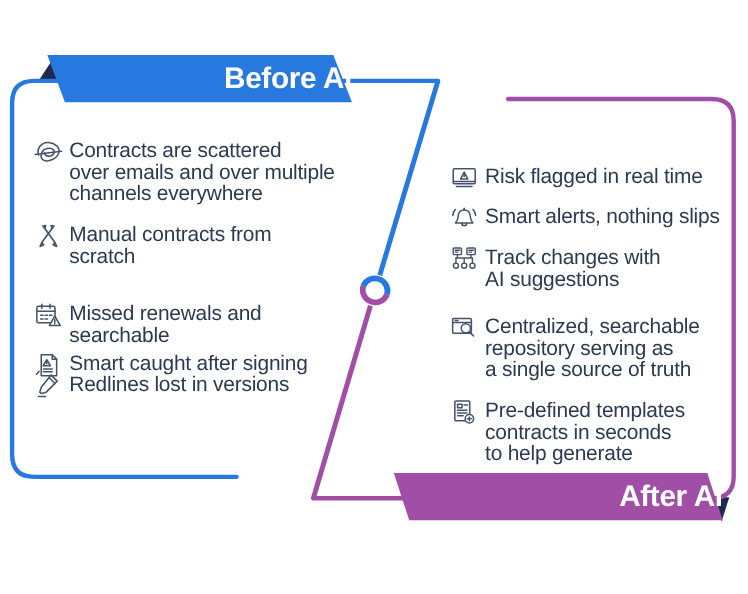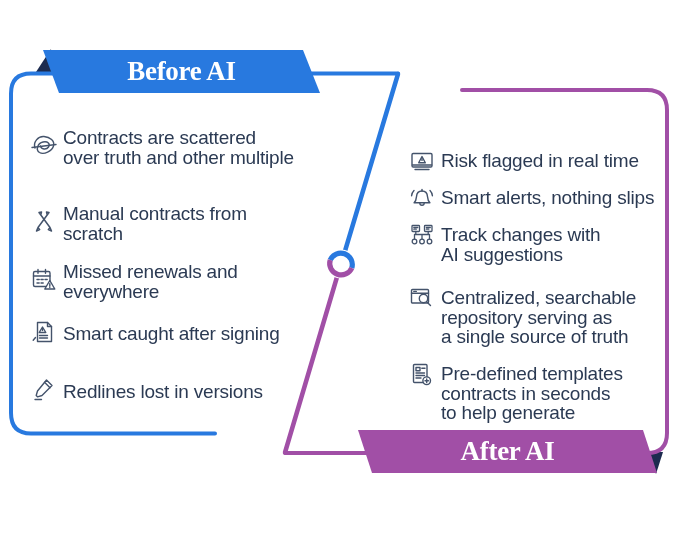--- a/index.html
+++ b/index.html
@@ -4,32 +4,32 @@
 <style>
   html,body{margin:0;padding:0;background:#ffffff;}
   .canvas{
     position:relative;width:680px;height:540px;overflow:hidden;
     background:#ffffff;
     font-family:"Liberation Sans", sans-serif;
   }
   .artwork{position:absolute;left:0;top:0;}
   .banner-title{
     position:absolute;color:#ffffff;font-weight:bold;font-size:27px;
-    letter-spacing:-0.3px;text-align:center;font-family:Liberation Serif, serif;
+    letter-spacing:-0.3px;text-align:right;
   }
   .banner-title.before{left:43px;top:50px;width:277px;height:43px;line-height:43px;}
   .banner-title.after{left:358px;top:430px;width:299px;height:33px;line-height:43px;}
   .item{
     position:absolute;display:flex;align-items:flex-start;
     color:#2b3a53;font-size:19px;line-height:19.5px;letter-spacing:-0.2px;
   }
   .item .ic{flex:0 0 28px;width:28px;height:28px;margin-top:-3px;}
   .item .ic svg{display:block;}
   .item .txt{margin-left:5px;white-space:nowrap;}
-  .left-item{left:30px;align-items:center;}
+  .left-item{left:30px;}
   .right-item{left:408px;margin-top:25px;}
 </style>
 </head>
 <body>
 
 <div class="canvas">
 
   <svg class="artwork" width="680" height="540" viewBox="0 0 680 540">
 
     <polygon points="36,72 51,49 53,72" fill="#1C2B4F"></polygon>
@@ -55,70 +55,71 @@
 
   <div class="item left-item" style="top:128px">
     <span class="ic">
       <svg width="28" height="28" viewBox="0 0 28 28" fill="none" stroke="#44536B" stroke-width="1.4" stroke-linecap="round" stroke-linejoin="round">
         <path d="M5 16 C3 10 8 4 14 4.5 C20 5 25 9 23.5 14 C22 19 14 23 9.5 20.5 C5.5 18 7.5 11 13 10 C18 9 20.5 12 18.5 15 C16.5 18 11 17.5 10.5 14"></path>
         <path d="M2 15.5 L26 12.5"></path>
       </svg>
     </span>
     <div class="txt">
       <div>Contracts are scattered</div>
-      <div>over truth and other multiple</div>
+      <div>over emails and over multiple</div>
+      <div>channels everywhere</div>
     </div>
   </div>
 
   <div class="item left-item" style="top:204px">
     <span class="ic">
       <svg width="28" height="28" viewBox="0 0 28 28" fill="none" stroke="#44536B" stroke-width="1.5" stroke-linecap="round" stroke-linejoin="round">
         <path d="M9 4.5 L20 19.5 M20 19.5 L21.5 23 L18.3 21.6 Z M9 4.5 L11.5 4 L10.8 6.8"></path>
         <path d="M19 4.5 L8 19.5 M8 19.5 L6.5 23 L9.7 21.6 Z M19 4.5 L16.5 4 L17.2 6.8"></path>
       </svg>
     </span>
     <div class="txt">
       <div>Manual contracts from</div>
       <div>scratch</div>
     </div>
   </div>
 
-  <div class="item left-item" style="top:262px">
+  <div class="item left-item" style="top:276px">
     <span class="ic">
       <svg width="28" height="28" viewBox="0 0 28 28" fill="none" stroke="#44536B" stroke-width="1.4" stroke-linecap="round" stroke-linejoin="round">
         <rect x="3.5" y="5.5" width="16.5" height="15" rx="1.5"></rect>
         <path d="M8 3.5 v3.8 M15.5 3.5 v3.8 M3.5 10 h16.5"></path>
         <path d="M7 13.5 h2.2 M11 13.5 h2.2 M15 13.5 h2.2 M7 17 h2.2 M11 17 h2.2"></path>
         <path d="M19.8 14.5 L24.8 23 L14.8 23 Z" fill="#ffffff"></path>
         <path d="M19.8 17.6 v2.6 M19.8 21.4 v0.1"></path>
       </svg>
     </span>
     <div class="txt">
       <div>Missed renewals and</div>
-      <div>everywhere</div>
+      <div>searchable</div>
     </div>
   </div>
 
   <div class="item left-item" style="top:321px">
     <span class="ic">
       <svg width="28" height="28" viewBox="0 0 28 28" fill="none" stroke="#44536B" stroke-width="1.4" stroke-linecap="round" stroke-linejoin="round">
         <path d="M7.5 4.5 h10 l4 4 v15 h-14 Z"></path>
         <path d="M17.5 4.5 v4 h4"></path>
         <path d="M12.5 9 L15.8 14.5 L9.2 14.5 Z"></path>
         <path d="M12.5 11 v1.6"></path>
         <path d="M9.5 17.5 h8 M9.5 20 h8"></path>
         <path d="M5.5 19.5 l-2.3 2.8"></path>
       </svg>
     </span>
     <div class="txt">
       <div>Smart caught after signing</div>
     </div>
   </div>
 
-  <div class="item left-item" style="top:379px">
+  <div class="item left-item" style="top:340px">
     <span class="ic">
       <svg width="28" height="28" viewBox="0 0 28 28" fill="none" stroke="#44536B" stroke-width="1.4" stroke-linecap="round" stroke-linejoin="round">
         <path d="M16.5 4 L22 9.5 L12 19.5 L7.5 20.8 L6.2 19.5 L7.5 15 Z"></path>
         <path d="M14.5 6.2 L20 11.7"></path>
         <path d="M5 23.5 h6.5"></path>
       </svg>
     </span>
     <div class="txt">
       <div>Redlines lost in versions</div>
     </div>

